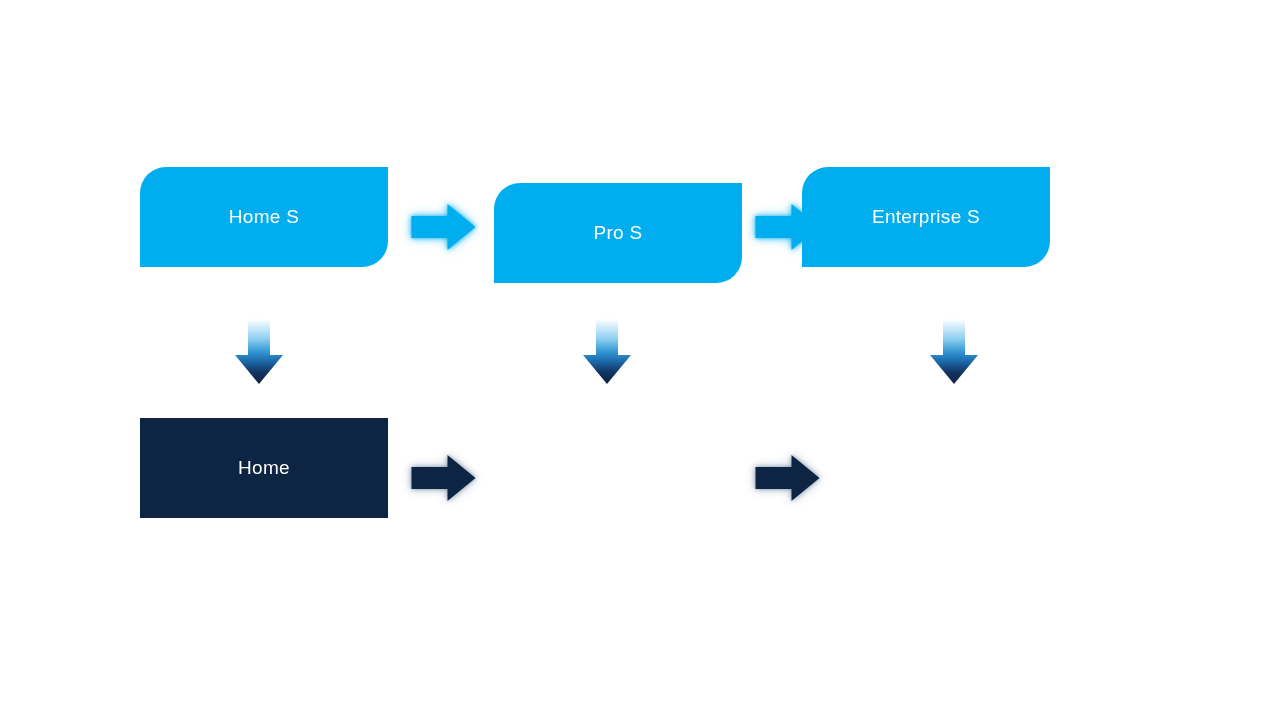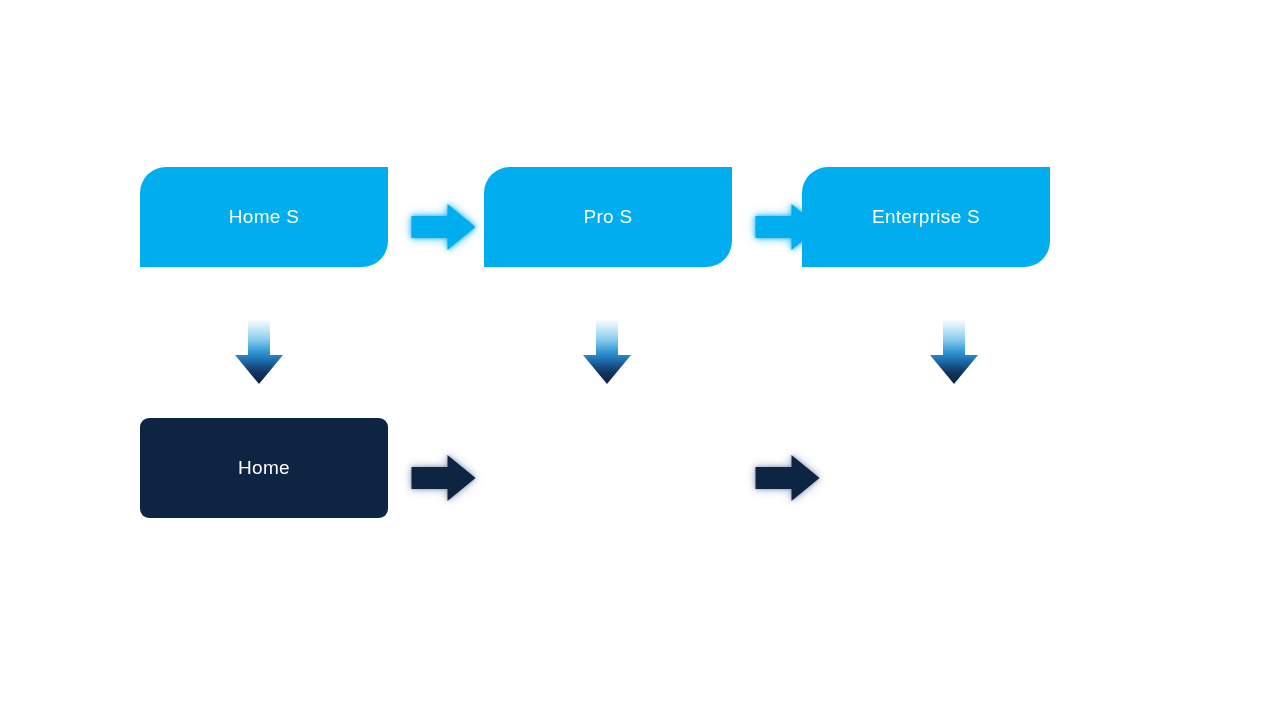--- a/index.html
+++ b/index.html
@@ -31,24 +31,24 @@
     white-space: nowrap;
   }
   .node.top {
     top: 167px;
     background: var(--light-blue, #00AEEF);
     border-radius: 26px 0 26px 0;
   }
   .node.bottom {
     top: 418px;
     background: var(--dark-navy, #0E2443);
-    border-radius: 9px;
+    border-radius: 0;
   }
   .col1 { left: 140px; }
-  .col2 { left: 484px; }
+  .col2 { left: 494px; margin-top: 16px; }
   .col3 { left: 802px; }
 
   .rarrow {
     position: absolute;
     width: 65px;
     height: 46px;
   }
   .rarrow.light polygon { fill: var(--light-blue, #00AEEF); }
   .rarrow.dark  polygon { fill: var(--dark-navy, #0E2443); }
   .rarrow.light {

